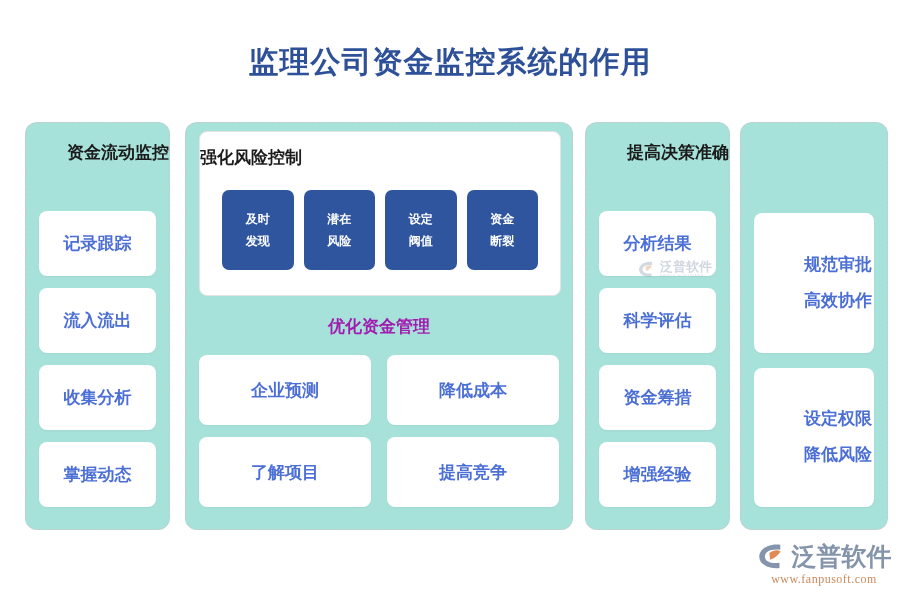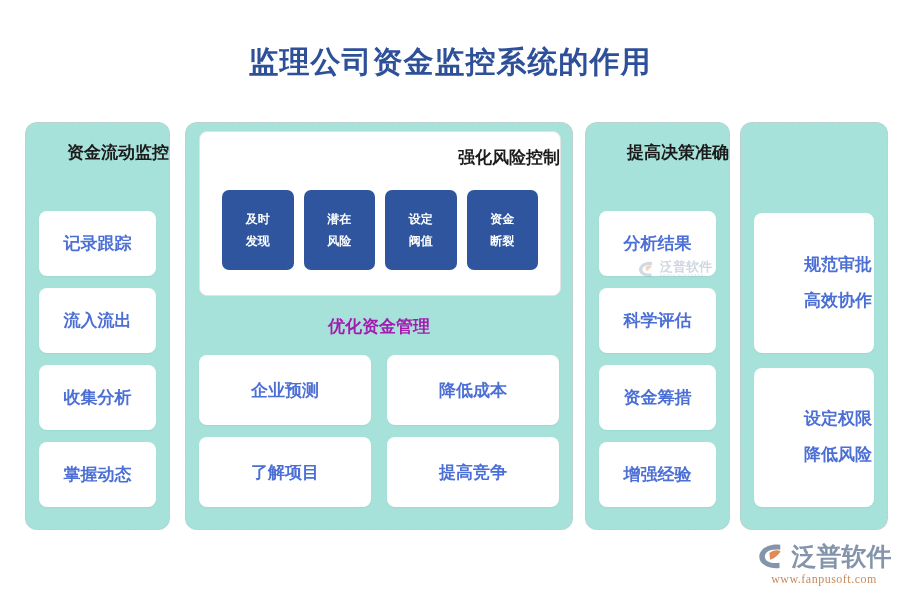--- a/index.html
+++ b/index.html
@@ -111,21 +111,21 @@
     border-radius: 8px;
     box-sizing: border-box;
   }
   .risk-title {
     position: absolute;
     top: 0;
     left: 0;
     width: 100%;
     height: 52px;
     line-height: 52px;
-    text-align: right;
+    text-align: left;
     font-size: 17px;
     font-weight: bold;
     color: #1b1b1b;
   }
   .risk-row {
     position: absolute;
     top: 58px;
     left: 22px;
     right: 22px;
     height: 80px;

